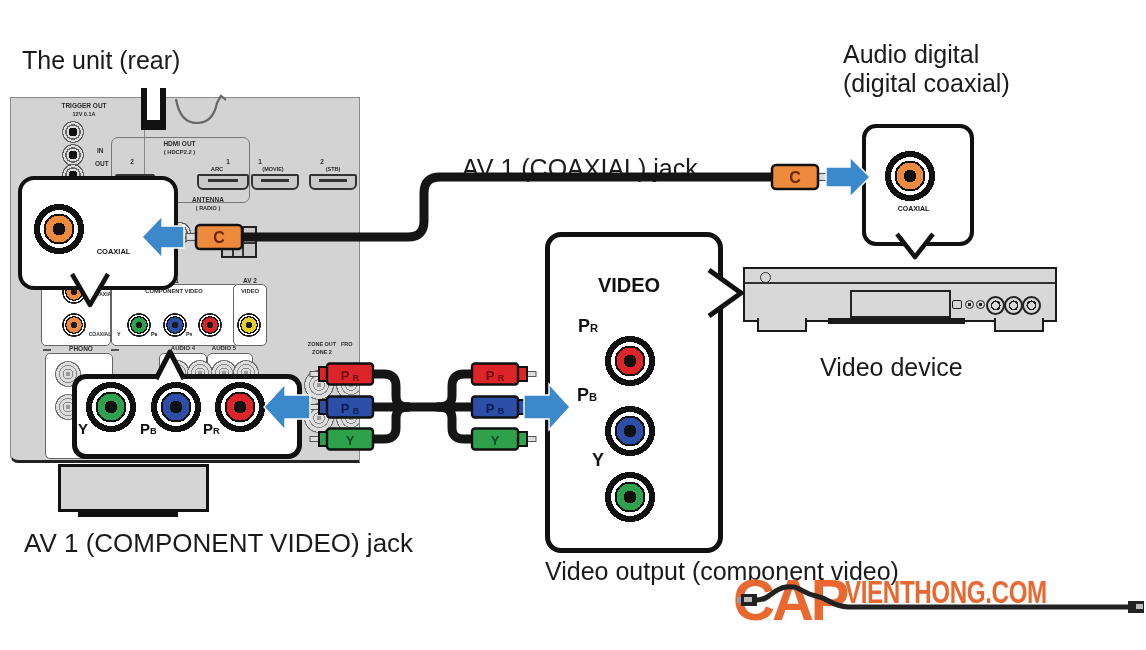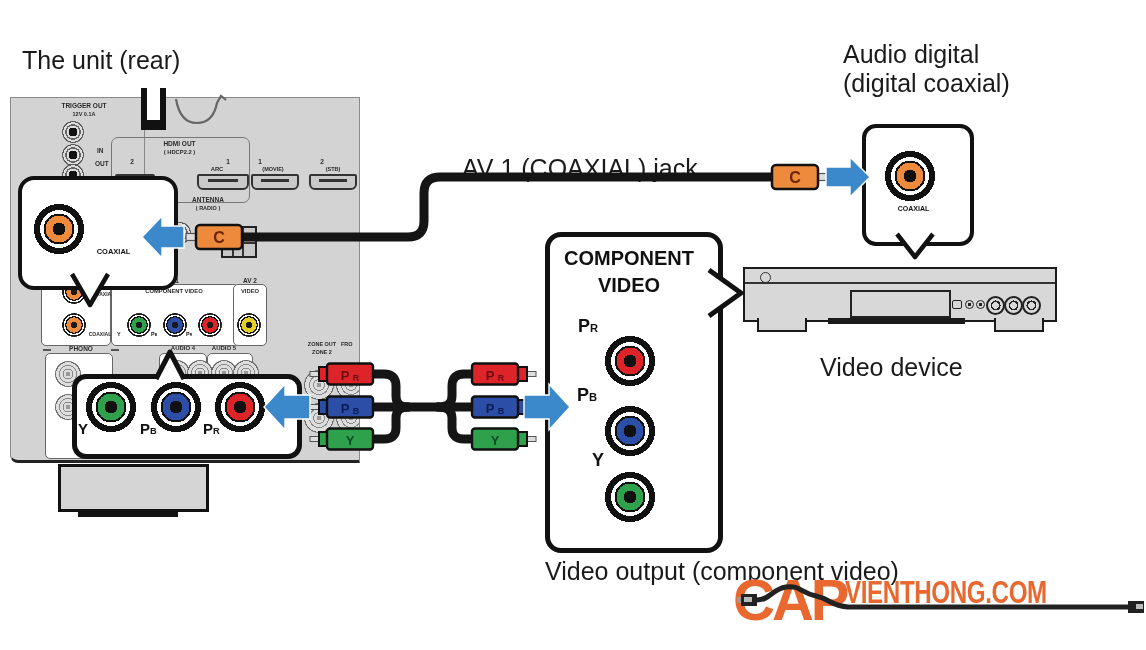--- a/index.html
+++ b/index.html
@@ -35,20 +35,21 @@
 </head>
 <body>
 
 <div id="stage">
 
   <div class="lbl h1" style="left:22px;top:47px;">The unit (rear)</div>
   <div class="lbl h1" style="left:462px;top:128px;margin-top:27px;">AV 1 (COAXIAL) jack</div>
   <div class="lbl h1" style="left:843px;top:41px;">Audio digital</div>
   <div class="lbl h1" style="left:843px;top:70px;">(digital coaxial)</div>
   <div class="lbl h1" style="left:820px;top:354px;">Video device</div>
+  <div class="lbl" style="left:24px;top:530px;font-size:26px;">AV 1 (COMPONENT VIDEO) jack</div>
   <div class="lbl h1" style="left:545px;top:558px;">Video output (component video)</div>
 
   <div class="panel">
     <div class="vline" style="left:133px;top:0;width:1.2px;height:96px;"></div>
 
     <div class="ptxt" style="left:33px;top:4px;width:80px;">TRIGGER OUT</div>
     <div class="ptxt" style="left:33px;top:13px;width:80px;font-size:5.5px;">12V 0.1A</div>
     <div class="tjack" style="left:51px;top:23px;"></div>
     <div class="tjack" style="left:51px;top:46px;"></div>
     <div class="tjack" style="left:51px;top:66px;"></div>
@@ -161,21 +162,20 @@
   <div class="callout" style="left:72px;top:374px;width:220px;height:75px;border-width:5px;border-radius:14px;">
     <div class="bigjack" style="left:8px;top:2px;--c:#2FA14C;"></div>
     <div class="bigjack" style="left:73px;top:2px;--c:#2C4EA6;"></div>
     <div class="bigjack" style="left:137px;top:2px;--c:#DD2428;"></div>
     <div class="jlbl" style="left:1px;top:41px;font-size:15px;">Y</div>
     <div class="jlbl" style="left:63px;top:41px;font-size:15px;"><span>P</span><span class="sub">B</span></div>
     <div class="jlbl" style="left:126px;top:41px;font-size:15px;"><span>P</span><span class="sub">R</span></div>
   </div>
 
   <div class="callout" style="left:545px;top:232px;width:168px;height:311px;border-width:5px;">
-    <div class="jlbl" style="left:0;top:10px;width:158px;text-align:center;font-size:20px;">COMPONENT</div>
     <div class="jlbl" style="left:0;top:37px;width:158px;text-align:center;font-size:20px;">VIDEO</div>
     <div class="jlbl" style="left:28px;top:79px;font-size:18px;"><span>P</span><span class="sub">R</span></div>
     <div class="bigjack" style="left:54px;top:98px;--c:#DD2428;"></div>
     <div class="jlbl" style="left:27px;top:148px;font-size:18px;"><span>P</span><span class="sub">B</span></div>
     <div class="bigjack" style="left:54px;top:168px;--c:#2C4EA6;"></div>
     <div class="jlbl" style="left:42px;top:213px;font-size:18px;">Y</div>
     <div class="bigjack" style="left:54px;top:234px;--c:#2FA14C;"></div>
   </div>
 
   <div class="callout" style="left:862px;top:124px;width:104px;height:114px;border-radius:14px;">

